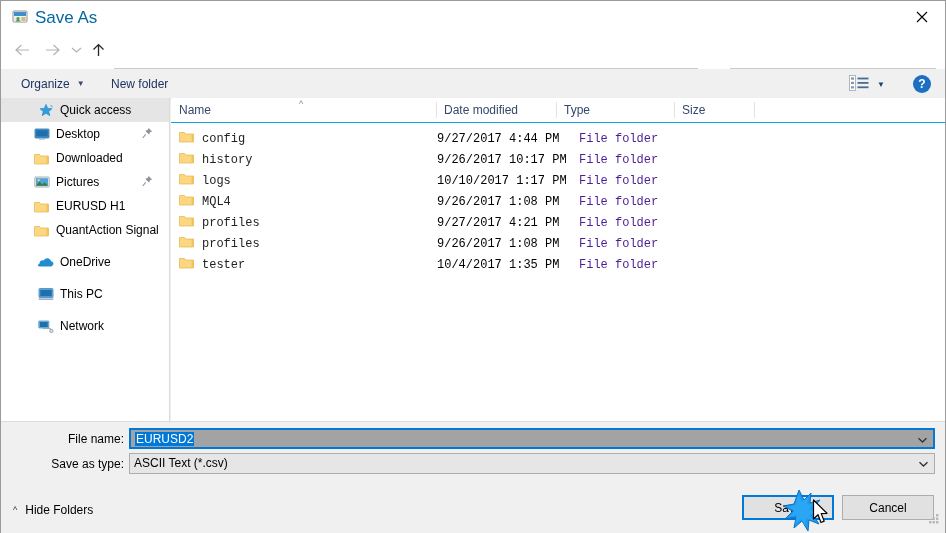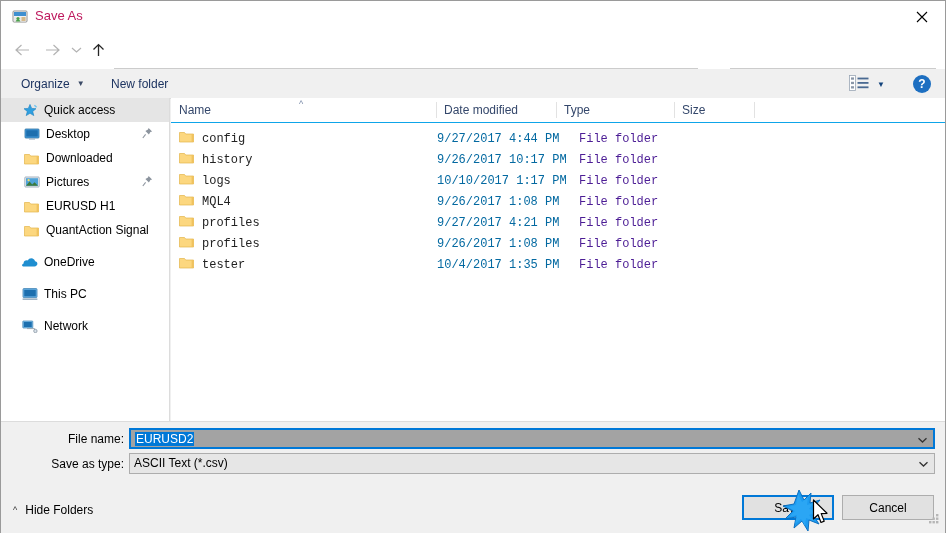--- a/index.html
+++ b/index.html
@@ -8,21 +8,21 @@
     font-family:"Liberation Sans", sans-serif;
     font-size:12px;color:#000;background:#f0f0f0;
     -webkit-font-smoothing:antialiased;
   }
   .dialog{position:relative;width:946px;height:533px;background:#f0f0f0;
     border:1px solid #9a9a9a;box-sizing:border-box;}
 
   
   .titlebar{position:absolute;left:0;top:0;width:944px;height:31px;background:#fff;}
   .title-icon{position:absolute;left:11px;top:8px;width:16px;height:15px;}
-  .title-text{position:absolute;left:34px;top:7px;font-size:13px;color:#be185d;}
+  .title-text{position:absolute;left:34px;top:7px;font-size:17px;color:#0369a1;}
   .close-btn{position:absolute;right:0;top:0;width:46px;height:31px;display:flex;
     align-items:center;justify-content:center;cursor:default;}
   .close-btn svg{display:block;}
 
   
   .navbar{position:absolute;left:0;top:31px;width:944px;height:37px;background:#fff;}
   .nav-btn{position:absolute;top:5px;width:26px;height:26px;display:flex;
     align-items:center;justify-content:center;}
   .nav-back{left:8px;}
   .nav-fwd{left:38px;}
@@ -57,40 +57,40 @@
   .tb-newfolder{left:104px;}
   .tb-view{position:absolute;left:848px;top:6px;display:flex;align-items:center;}
   .tb-view-caret{margin-left:8px;font-size:8px;color:#13437c;}
   .tb-help{position:absolute;left:912px;top:6px;width:18px;height:18px;border-radius:50%;
     background:#1d6fc1;color:#fff;font-size:12px;font-weight:bold;display:flex;
     align-items:center;justify-content:center;line-height:1;}
 
   
   .sidebar{position:absolute;left:0;top:97px;width:169px;height:323px;background:#fff;
     border-right:1px solid #dcdcdc;box-sizing:border-box;overflow:hidden;}
-  .nav-item{position:relative;height:24px;display:flex;align-items:center;padding-left:20px;}
+  .nav-item{position:relative;height:24px;display:flex;align-items:center;padding-left:36px;}
   .nav-item.selected{background:#e5e5e5;}
-  .nav-item.indent{padding-left:22px;}
+  .nav-item.indent{padding-left:32px;}
   .nav-ico{width:17px;height:16px;margin-right:6px;display:flex;align-items:center;
     justify-content:center;flex:0 0 17px;}
   .nav-label{font-size:12px;color:#000;white-space:nowrap;}
   .nav-pin{position:absolute;right:16px;top:5px;}
   .nav-gap{height:8px;}
 
   
   .filepane{position:absolute;left:170px;top:97px;width:774px;height:323px;background:#fff;}
   .colhead{position:relative;height:24px;border-bottom:1px solid #0ea5e9;background:#fff;}
   .col{position:absolute;top:0;height:24px;display:flex;align-items:center;
     font-size:12px;color:#34476b;padding-left:8px;box-sizing:border-box;}
   .col-div{position:absolute;top:4px;width:1px;height:16px;background:#e2e2e2;}
   .sortcaret{position:absolute;top:1px;font-size:9px;color:#7a8ba8;}
   .row{position:relative;height:21px;display:flex;align-items:center;font-size:12px;color:#222;font-family:Liberation Mono, monospace;}
   .cell{position:absolute;display:flex;align-items:center;height:21px;white-space:nowrap;}
   .c-name{left:8px;}
-  .c-date{left:266px;color:#0369a1;}
+  .c-date{left:266px;color:#000000;}
   .c-type{left:408px;color:#4c1d95;}
   .c-size{left:504px;color:#444;}
   .folder-ico{margin-right:8px;display:block;}
 
   
   .bottomzone{position:absolute;left:0;top:420px;width:944px;height:111px;background:#f0f0f0;
     border-top:1px solid #dcdcdc;}
   .lbl{position:absolute;font-size:12px;color:#000;text-align:right;}
   .lbl-filename{left:10px;top:431px;width:113px;}
   .lbl-filetype{left:10px;top:456px;width:113px;}

